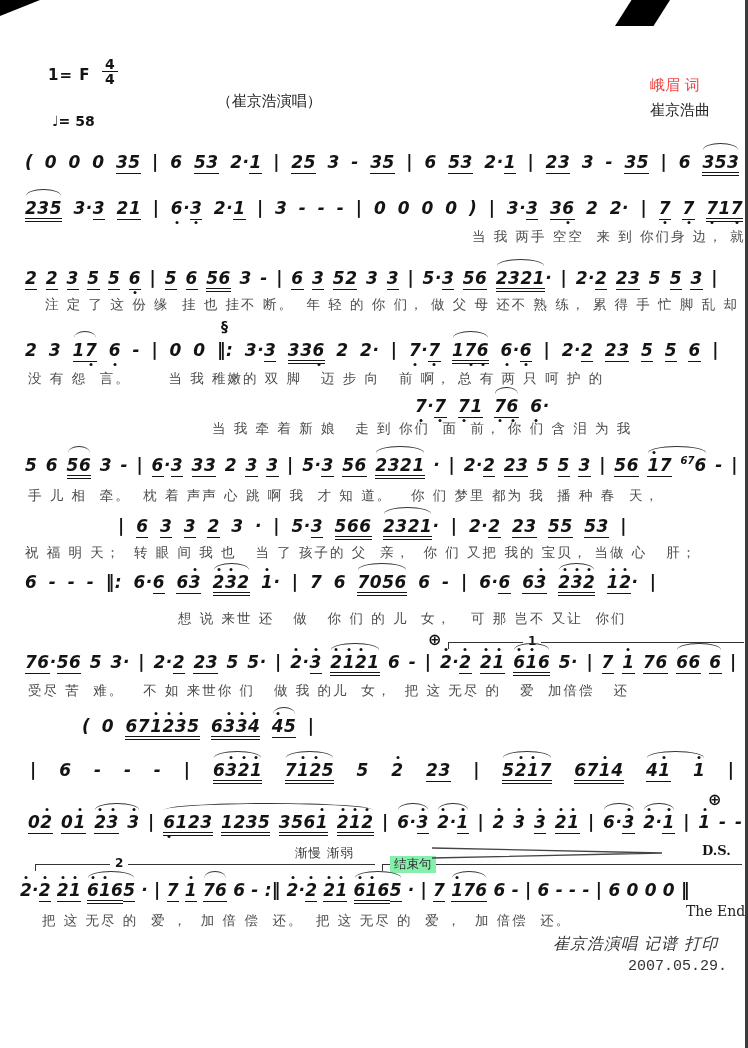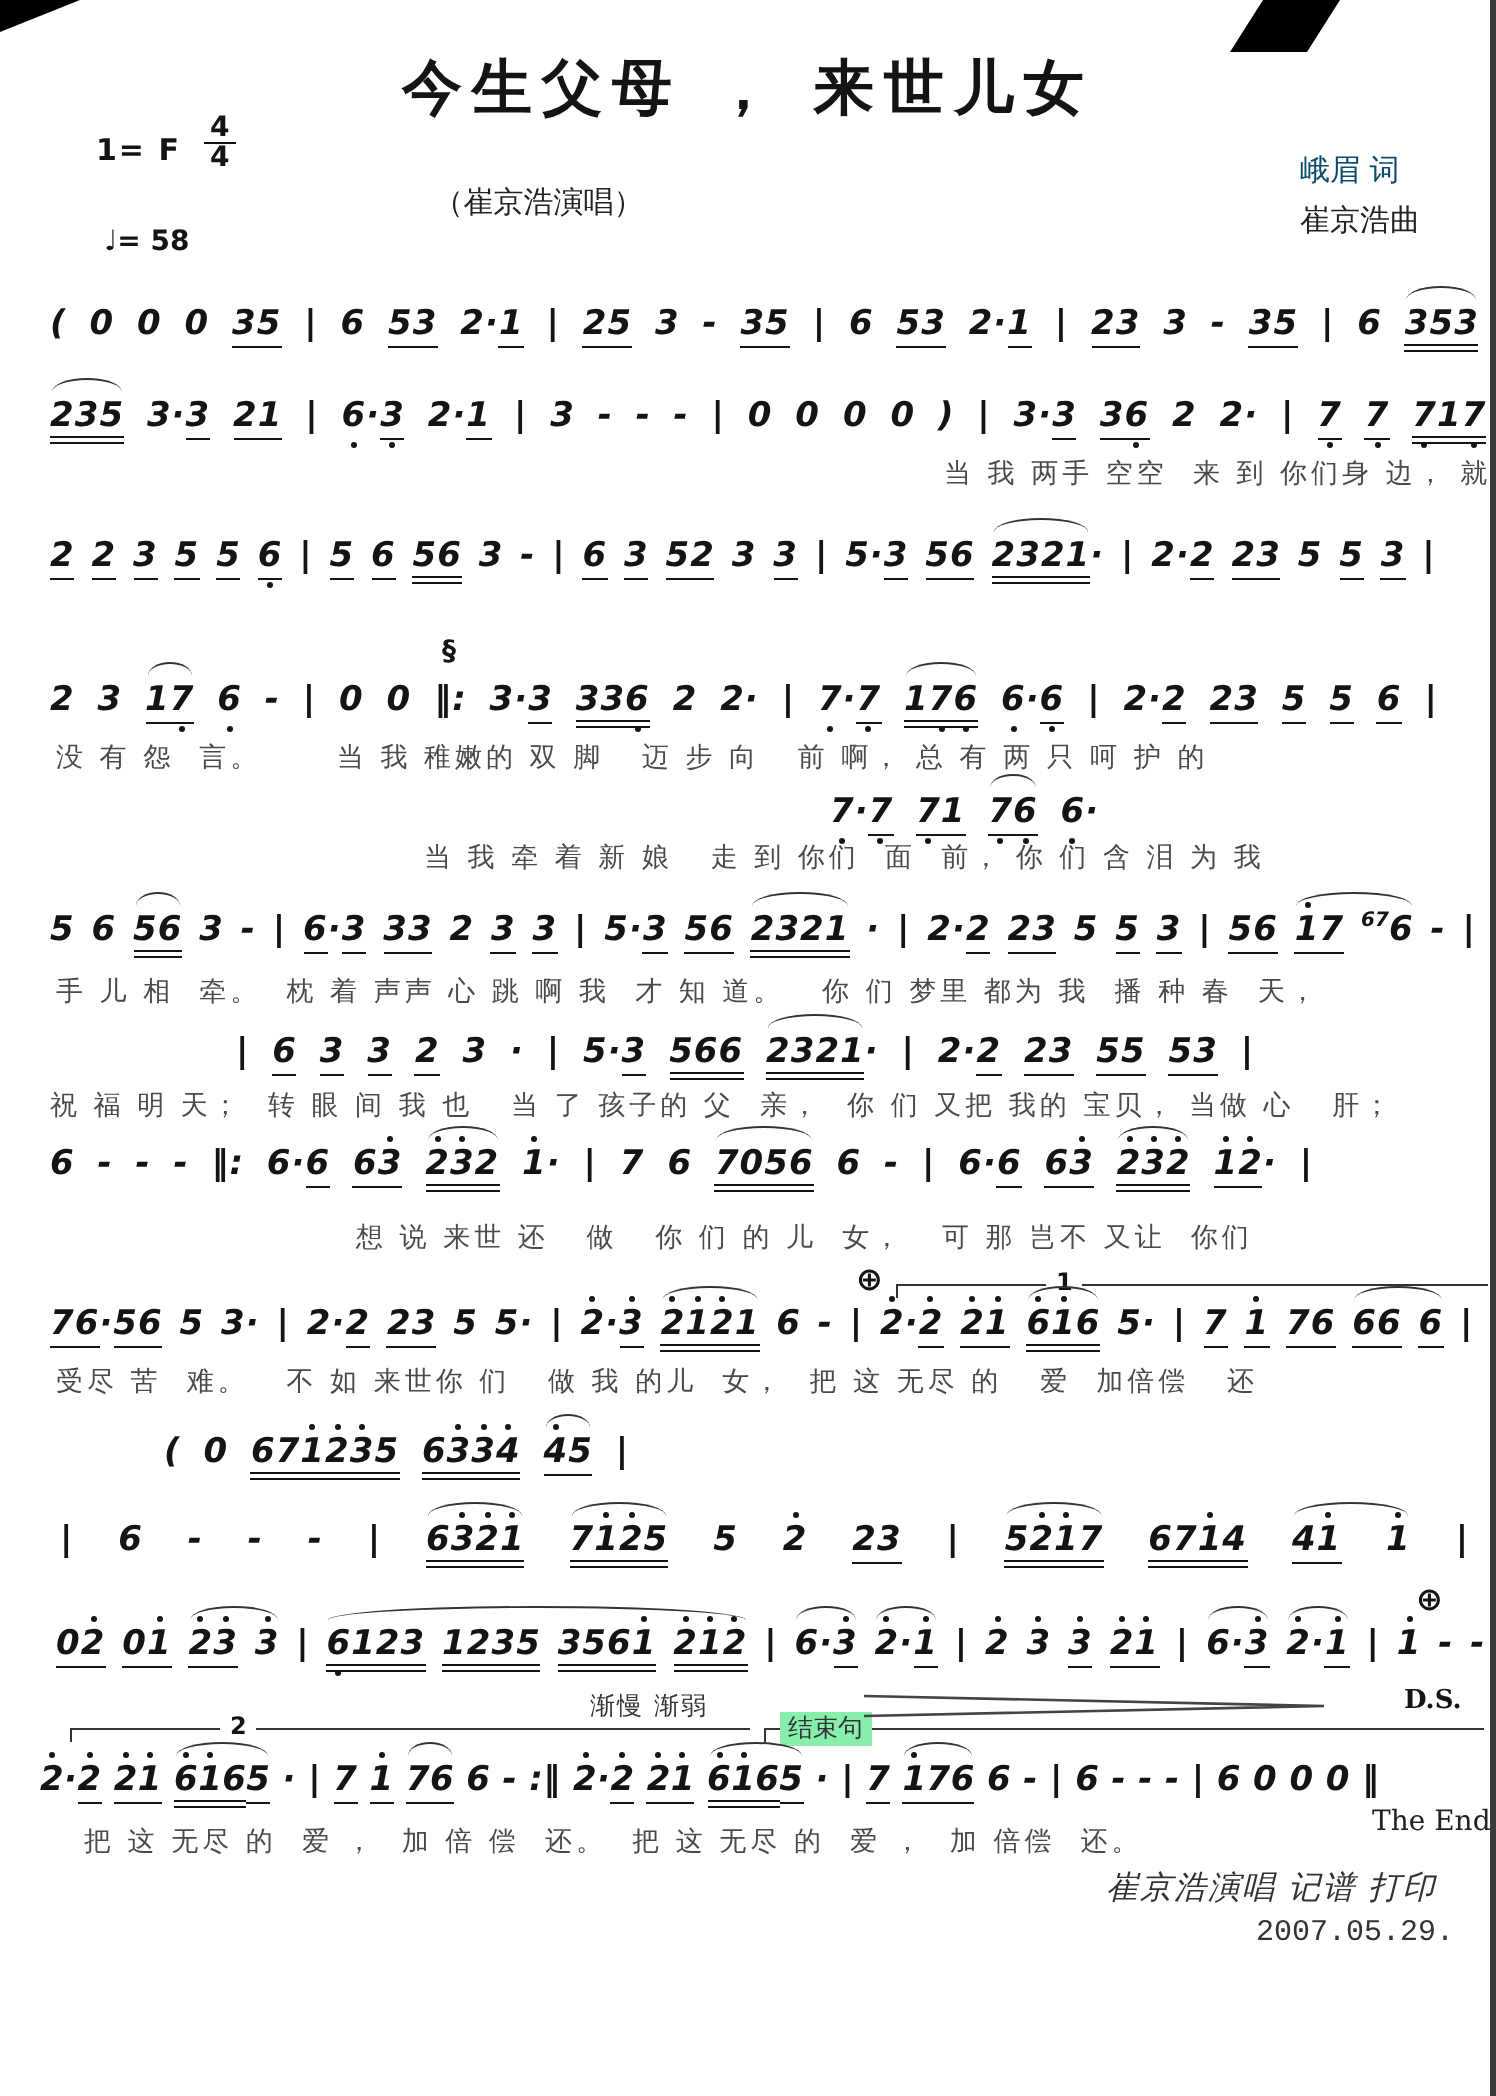--- a/index.html
+++ b/index.html
@@ -13,21 +13,21 @@
   .edge-r{position:absolute;right:0;top:0;width:3px;height:1048px;background:#3a3a3a;}
   
   .title{position:absolute;left:0;top:24px;width:100%;text-align:center;
          font-family:"DejaVu Serif",serif;font-weight:bold;font-size:30px;letter-spacing:5px;}
   .subtitle{position:absolute;left:0;top:92px;width:72%;text-align:center;font-size:15px;color:#222;}
   .keysig{position:absolute;left:48px;top:66px;font-weight:bold;font-size:15px;letter-spacing:1px;}
   .timesig{position:absolute;left:102px;top:57px;display:flex;flex-direction:column;align-items:center;
            font-weight:bold;font-size:14px;line-height:14px;}
   .timesig .ts-top{border-bottom:1.3px solid #111;padding:0 3px;}
   .tempo{position:absolute;left:52px;top:113px;font-size:14px;font-weight:bold;}
-  .credit-lyr{position:absolute;left:650px;top:76px;font-size:15px;color:#0c4a6e;}
+  .credit-lyr{position:absolute;left:650px;top:76px;font-size:15px;color:#ef4444;}
   .credit-cmp{position:absolute;left:650px;top:101px;font-size:15px;color:#222;}
   
   .notes{position:absolute;font-weight:bold;font-style:italic;font-size:17px;color:#141414;
          white-space:pre;letter-spacing:.5px;word-spacing:5px;}
   .tight{word-spacing:2px;}
   .xtight{word-spacing:0;letter-spacing:.2px;}
   .wide{word-spacing:16px;}
   .n{position:relative;display:inline-block;}
   .hi::before{content:"";position:absolute;top:-4px;left:50%;transform:translateX(-50%);
               width:3px;height:3px;background:#141414;border-radius:50%;}
@@ -77,37 +77,37 @@
 </style>
 </head>
 <body>
 
 <div class="sheet">
 
   <div class="corner-tl"></div>
   <div class="corner-tr"></div>
   <div class="edge-r"></div>
 
-  <div class="title">今生父母 ， 来世儿女</div>
   <div class="subtitle">（崔京浩演唱）</div>
   <div class="keysig">1= F</div>
   <div class="timesig">
     <span class="ts-top">4</span>
     <span class="ts-bot">4</span>
   </div>
   <div class="tempo">♩= 58</div>
   <div class="credit-lyr">峨眉  词</div>
   <div class="credit-cmp">崔京浩曲</div>
 
   <div class="notes s1">( <span class="n">0</span> <span class="n">0</span> <span class="n">0</span> <span class="u"><span class="n">3</span><span class="n">5</span></span> <span class="bar">|</span> <span class="n">6</span> <span class="u"><span class="n">5</span><span class="n">3</span></span> <span class="n">2</span>·<span class="u"><span class="n">1</span></span> <span class="bar">|</span> <span class="u"><span class="n">2</span><span class="n">5</span></span> <span class="n">3</span> - <span class="u"><span class="n">3</span><span class="n">5</span></span> <span class="bar">|</span> <span class="n">6</span> <span class="u"><span class="n">5</span><span class="n">3</span></span> <span class="n">2</span>·<span class="u"><span class="n">1</span></span> <span class="bar">|</span> <span class="u"><span class="n">2</span><span class="n">3</span></span> <span class="n">3</span> - <span class="u"><span class="n">3</span><span class="n">5</span></span> <span class="bar">|</span> <span class="n">6</span> <span class="slur"><span class="uu"><span class="n">3</span><span class="n">5</span><span class="n">3</span></span></span> · </div>
 
   <div class="notes s2"><span class="slur"><span class="uu"><span class="n">2</span><span class="n">3</span><span class="n">5</span></span></span> <span class="n">3</span>·<span class="u"><span class="n">3</span></span> <span class="u"><span class="n">2</span><span class="n">1</span></span> <span class="bar">|</span> <span class="n lo">6</span>·<span class="u"><span class="n lo">3</span></span> <span class="n">2</span>·<span class="u"><span class="n">1</span></span> <span class="bar">|</span> <span class="n">3</span> - - - <span class="bar">|</span> <span class="n">0</span> <span class="n">0</span> <span class="n">0</span> <span class="n">0</span> ) <span class="bar">|</span> <span class="n">3</span>·<span class="u"><span class="n">3</span></span> <span class="u"><span class="n">3</span><span class="n lo">6</span></span> <span class="n">2</span> <span class="n">2</span>· <span class="bar">|</span> <span class="u"><span class="n lo">7</span></span> <span class="u"><span class="n lo">7</span></span> <span class="uu"><span class="n lo">7</span><span class="n">1</span><span class="n lo">7</span></span> · </div>
   <div class="lyr s2l">当 我 两手 空空  来 到 你们身 边， 就</div>
 
   <div class="notes tight s3"><span class="u"><span class="n">2</span></span> <span class="u"><span class="n">2</span></span> <span class="u"><span class="n">3</span></span> <span class="u"><span class="n">5</span></span> <span class="u"><span class="n">5</span></span> <span class="u"><span class="n lo">6</span></span> <span class="bar">|</span> <span class="u"><span class="n">5</span></span> <span class="u"><span class="n">6</span></span> <span class="uu"><span class="n">5</span><span class="n">6</span></span> <span class="n">3</span> - <span class="bar">|</span> <span class="u"><span class="n">6</span></span> <span class="u"><span class="n">3</span></span> <span class="u"><span class="n">5</span><span class="n">2</span></span> <span class="n">3</span> <span class="u"><span class="n">3</span></span> <span class="bar">|</span> <span class="n">5</span>·<span class="u"><span class="n">3</span></span> <span class="u"><span class="n">5</span><span class="n">6</span></span> <span class="slur"><span class="uu"><span class="n">2</span><span class="n">3</span><span class="n">2</span><span class="n">1</span></span></span>· <span class="bar">|</span> <span class="n">2</span>·<span class="u"><span class="n">2</span></span> <span class="u"><span class="n">2</span><span class="n">3</span></span> <span class="n">5</span> <span class="u"><span class="n">5</span></span> <span class="u"><span class="n">3</span></span> <span class="bar">|</span></div>
+  <div class="lyr s3l">注 定 了 这 份 缘  挂 也 挂不 断。  年 轻 的 你 们， 做 父 母 还不 熟 练， 累 得 手 忙 脚 乱 却</div>
 
   <div class="segno">§</div>
   <div class="notes s4"><span class="n">2</span> <span class="n">3</span> <span class="slur"><span class="u"><span class="n">1</span><span class="n lo">7</span></span></span> <span class="n lo">6</span> - <span class="bar">|</span> <span class="n">0</span> <span class="n">0</span> <span class="bar">‖</span>: <span class="n">3</span>·<span class="u"><span class="n">3</span></span> <span class="uu"><span class="n">3</span><span class="n">3</span><span class="n lo">6</span></span> <span class="n">2</span> <span class="n">2</span>· <span class="bar">|</span> <span class="n lo">7</span>·<span class="u"><span class="n lo">7</span></span> <span class="slur"><span class="uu"><span class="n">1</span><span class="n lo">7</span><span class="n lo">6</span></span></span> <span class="n lo">6</span>·<span class="u"><span class="n lo">6</span></span> <span class="bar">|</span> <span class="n">2</span>·<span class="u"><span class="n">2</span></span> <span class="u"><span class="n">2</span><span class="n">3</span></span> <span class="u"><span class="n">5</span></span> <span class="u"><span class="n">5</span></span> <span class="u"><span class="n">6</span></span> <span class="bar">|</span></div>
   <div class="lyr s4l">没 有 怨  言。      当 我 稚嫩的 双 脚   迈 步 向   前 啊， 总 有 两 只 呵 护 的</div>
   <div class="notes s4a"><span class="n lo">7</span>·<span class="u"><span class="n lo">7</span></span> <span class="u"><span class="n lo">7</span><span class="n">1</span></span> <span class="slur"><span class="u"><span class="n lo">7</span><span class="n lo">6</span></span></span> <span class="n lo">6</span>·</div>
   <div class="lyr s4al">当 我 牵 着 新 娘   走 到 你们  面  前， 你 们 含 泪 为 我</div>
 
   <div class="notes tight s5"><span class="n">5</span> <span class="n">6</span> <span class="slur"><span class="uu"><span class="n">5</span><span class="n">6</span></span></span> <span class="n">3</span> - <span class="bar">|</span> <span class="u"><span class="n">6</span></span>·<span class="u"><span class="n">3</span></span> <span class="u"><span class="n">3</span><span class="n">3</span></span> <span class="n">2</span> <span class="u"><span class="n">3</span></span> <span class="u"><span class="n">3</span></span> <span class="bar">|</span> <span class="n">5</span>·<span class="u"><span class="n">3</span></span> <span class="u"><span class="n">5</span><span class="n">6</span></span> <span class="slur"><span class="uu"><span class="n">2</span><span class="n">3</span><span class="n">2</span><span class="n">1</span></span></span> · <span class="bar">|</span> <span class="n">2</span>·<span class="u"><span class="n">2</span></span> <span class="u"><span class="n">2</span><span class="n">3</span></span> <span class="n">5</span> <span class="u"><span class="n">5</span></span> <span class="u"><span class="n">3</span></span> <span class="bar">|</span> <span class="u"><span class="n">5</span><span class="n">6</span></span> <span class="slur"><span class="u"><span class="n hi">1</span><span class="n">7</span></span> <span class="grace"><span class="n">6</span><span class="n">7</span></span><span class="n">6</span></span> - <span class="bar">|</span></div>
   <div class="lyr s5l">手 儿 相  牵。  枕 着 声声 心 跳 啊 我  才 知 道。   你 们 梦里 都为 我  播 种 春  天，</div>
   <div class="notes s5a"><span class="bar">|</span> <span class="u"><span class="n">6</span></span> <span class="u"><span class="n">3</span></span> <span class="u"><span class="n">3</span></span> <span class="u"><span class="n">2</span></span> <span class="n">3</span> · <span class="bar">|</span> <span class="n">5</span>·<span class="u"><span class="n">3</span></span> <span class="uu"><span class="n">5</span><span class="n">6</span><span class="n">6</span></span> <span class="slur"><span class="uu"><span class="n">2</span><span class="n">3</span><span class="n">2</span><span class="n">1</span></span></span>· <span class="bar">|</span> <span class="n">2</span>·<span class="u"><span class="n">2</span></span> <span class="u"><span class="n">2</span><span class="n">3</span></span> <span class="u"><span class="n">5</span><span class="n">5</span></span> <span class="u"><span class="n">5</span><span class="n">3</span></span> <span class="bar">|</span></div>

